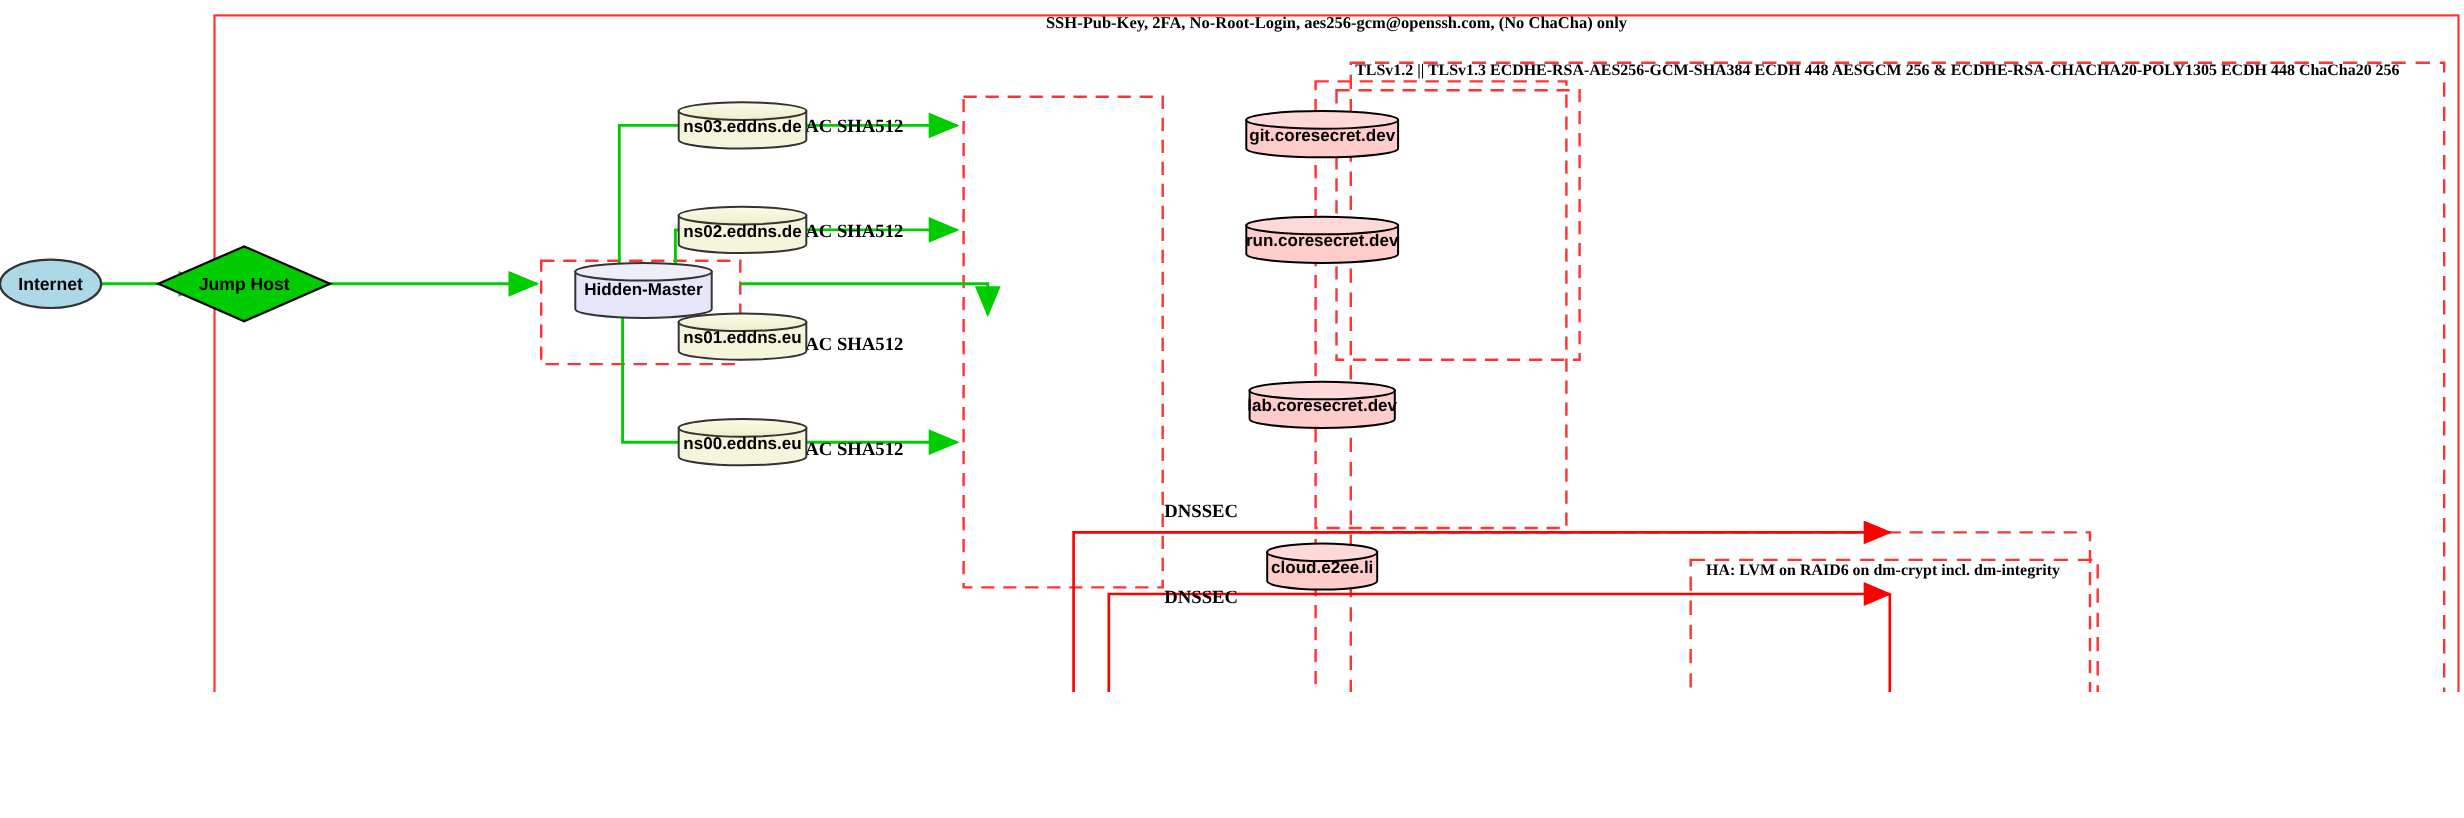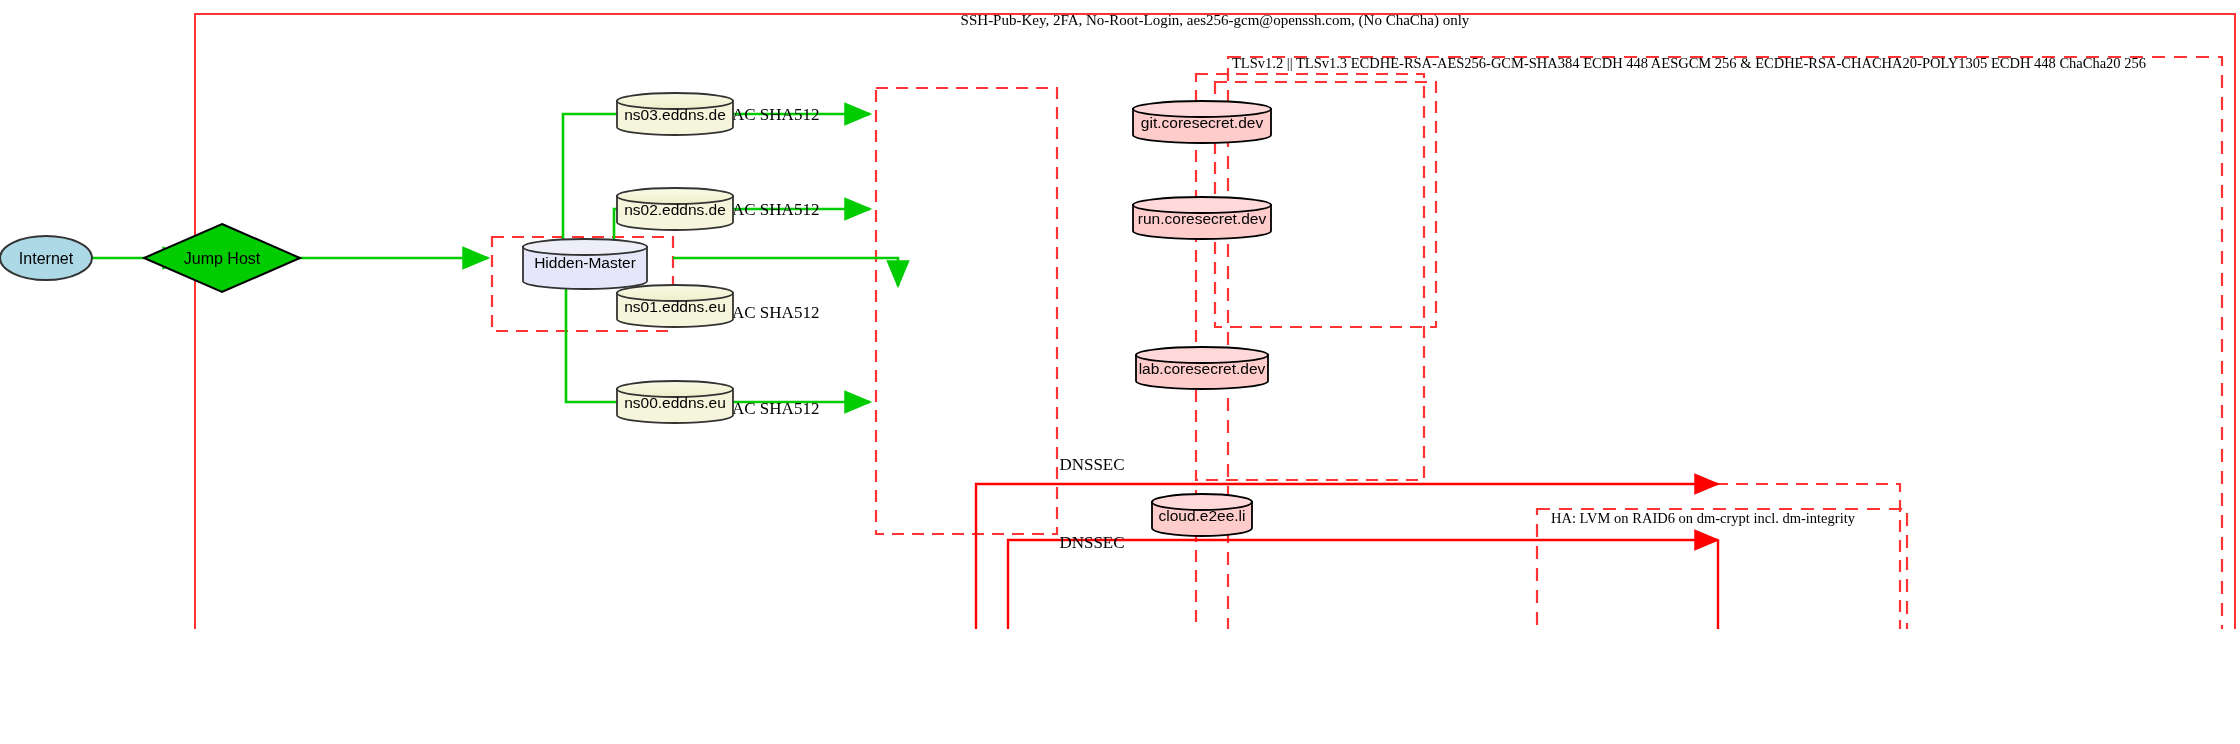--- a/index.html
+++ b/index.html
@@ -1,18 +1,18 @@
 <!DOCTYPE html>
 <html><head>
 <meta charset="utf-8">
 <title>Infrastructure Diagram</title>
 <style>
   html,body{margin:0;padding:0;background:#ffffff;}
   body{font-family:"Liberation Sans",sans-serif;}
-  #stage{position:relative;width:2240px;height:629px;background:#ffffff;overflow:hidden;}
+  #stage{position:relative;width:2240px;height:629px;background:#ffffff;overflow:hidden;font-weight:bold;}
   #diagram{position:absolute;left:0;top:0;width:2240px;height:744px;}
   .serif{font-family:"Liberation Serif",serif;}
   .sans{font-family:"Liberation Sans",sans-serif;}
   text{ -webkit-font-smoothing:antialiased; }
 </style>
 </head>
 <body>
 
 <div id="stage">
 <svg id="diagram" viewBox="0 0 2240 744" xmlns="http://www.w3.org/2000/svg">

